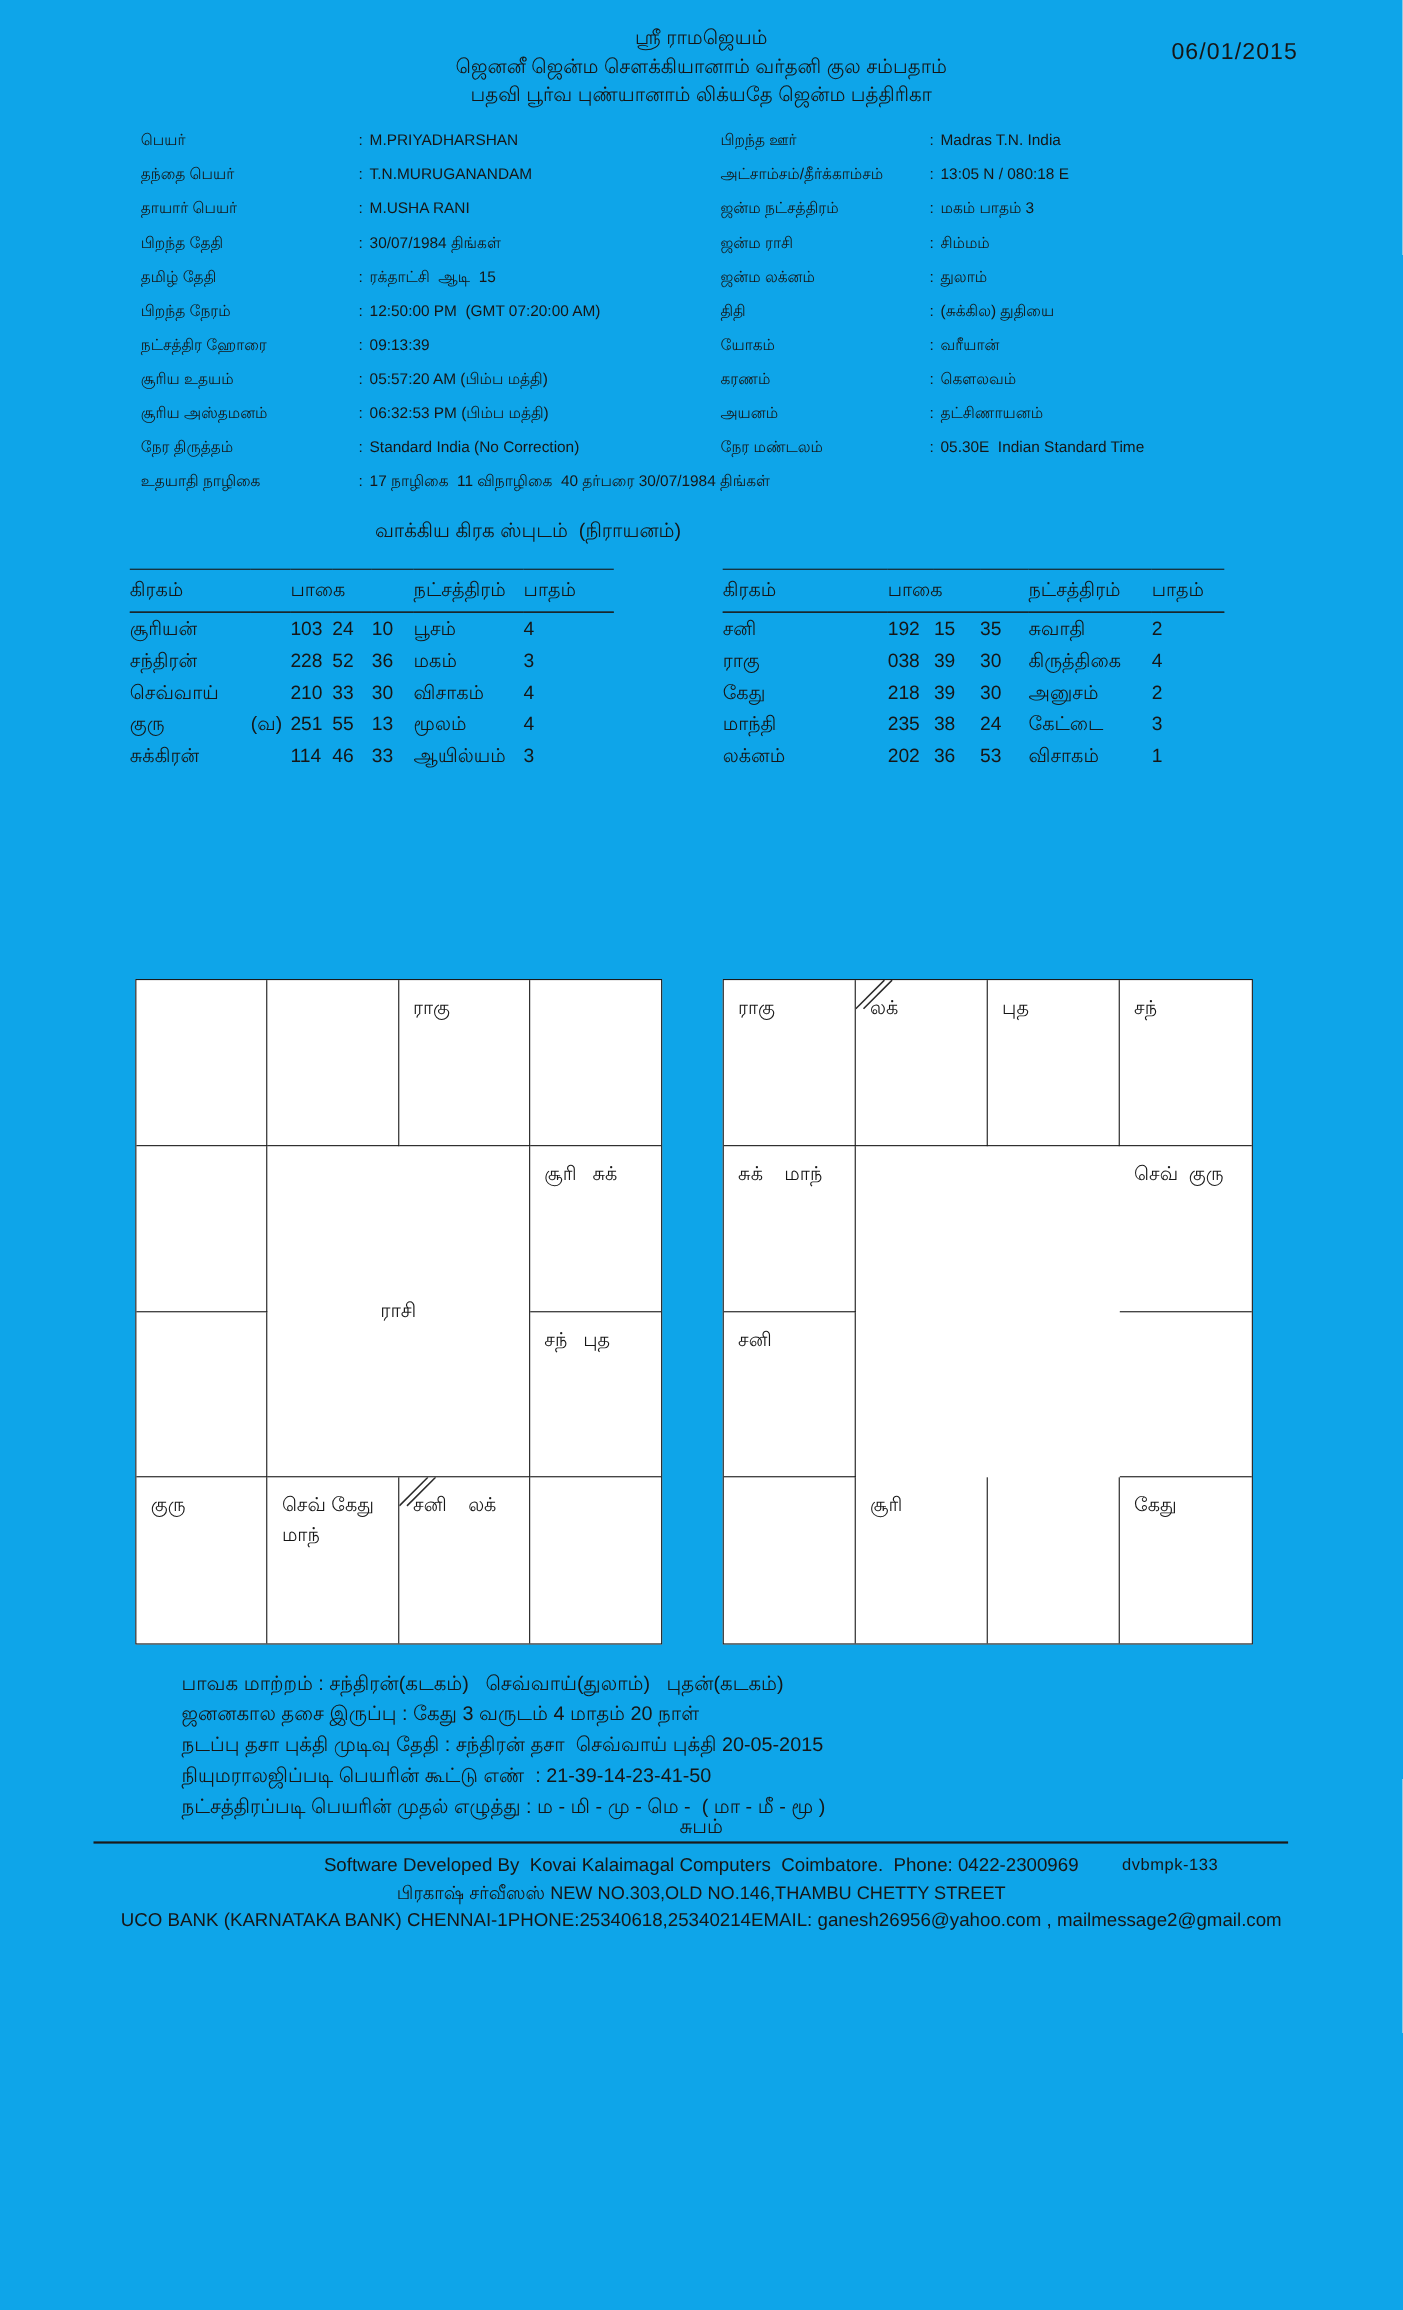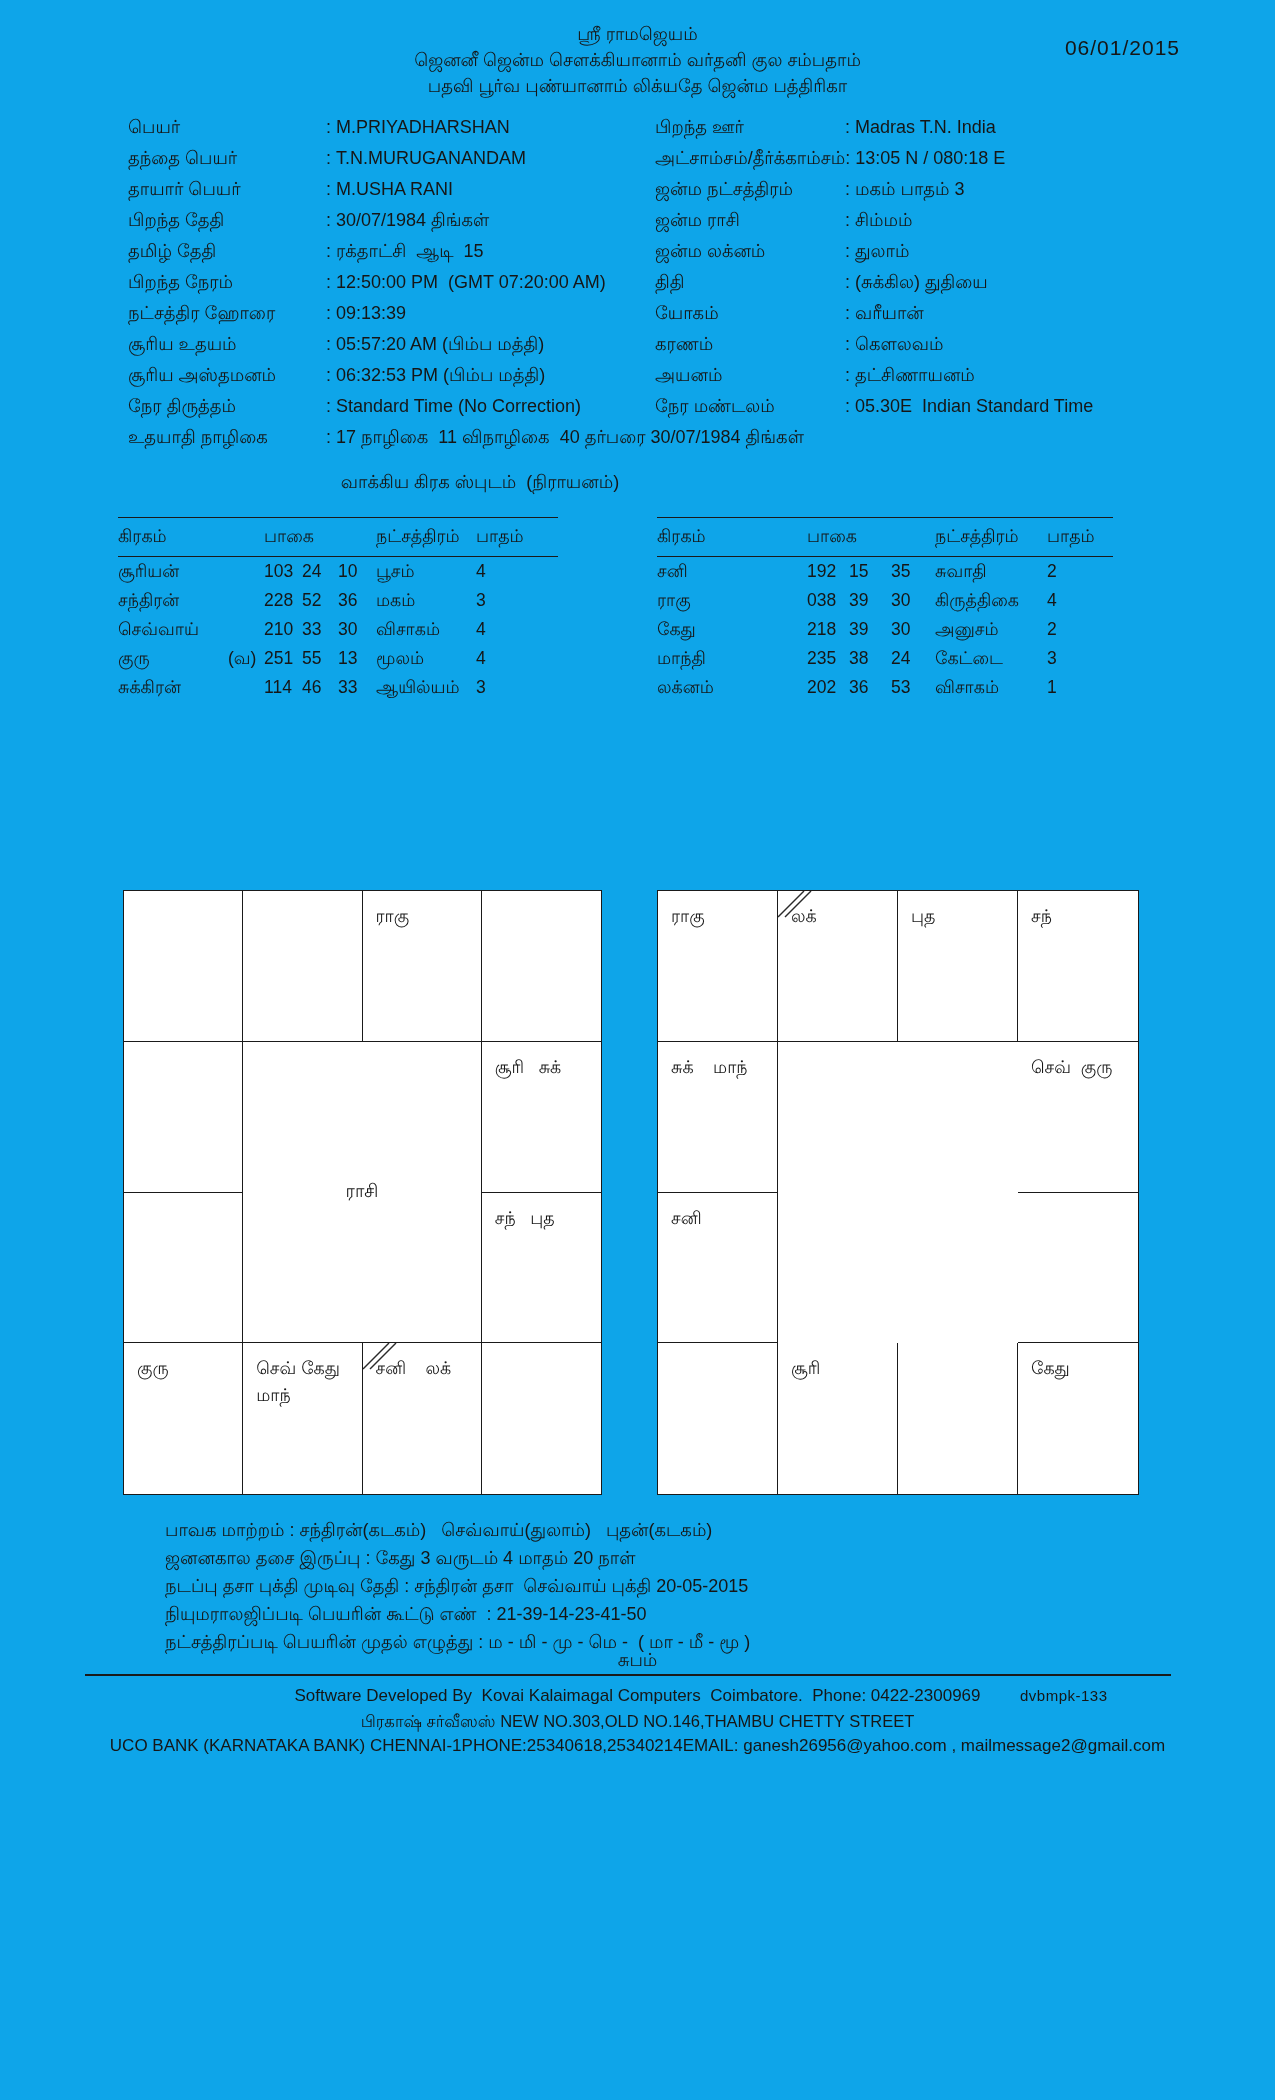--- a/index.html
+++ b/index.html
@@ -11,21 +11,21 @@
   
   .hdr-line{position:absolute;left:0;width:1275px;text-align:center;font-size:18px;white-space:pre;}
   .hdr1{top:24px;}
   .hdr2{top:50px;}
   .hdr3{top:76px;}
   .hdr-date{position:absolute;top:36px;right:95px;font-size:21px;letter-spacing:1px;}
   
   .details{position:absolute;top:112px;}
   .details-left{left:128px;width:520px;}
   .details-right{left:655px;width:560px;}
-  .drow{display:flex;height:31px;line-height:31px;font-size:18px;}
+  .drow{display:flex;height:31px;line-height:31px;font-size:14px;}
   .dlabel{flex:0 0 198px;white-space:pre;}
   .details-right .dlabel{flex:0 0 190px;}
   .dcolon{flex:0 0 10px;}
   .dvalue{white-space:pre;}
   
   .ptitle{position:absolute;top:472px;left:0;width:960px;text-align:center;font-size:18px;white-space:pre;}
   table.ptab{position:absolute;border-collapse:collapse;table-layout:fixed;font-size:17.5px;}
   table.ptab td,table.ptab th{padding:0;font-weight:normal;text-align:left;white-space:pre;height:29px;vertical-align:middle;}
   table.ptab thead th{height:38px;border-bottom:1.5px solid #1a1a1a;}
   table.ptab{border-top:1.5px solid #1a1a1a;}
@@ -108,21 +108,21 @@
         <span class="dvalue">05:57:20 AM (பிம்ப மத்தி)</span>
     </div>
     <div class="drow">
       <span class="dlabel">சூரிய அஸ்தமனம்</span>
         <span class="dcolon">:</span>
         <span class="dvalue">06:32:53 PM (பிம்ப மத்தி)</span>
     </div>
     <div class="drow">
       <span class="dlabel">நேர திருத்தம்</span>
         <span class="dcolon">:</span>
-        <span class="dvalue">Standard Time (No Correction)</span>
+        <span class="dvalue">Standard India (No Correction)</span>
     </div>
     <div class="drow">
       <span class="dlabel">உதயாதி நாழிகை</span>
         <span class="dcolon">:</span>
         <span class="dvalue">17 நாழிகை  11 விநாழிகை  40 தர்பரை 30/07/1984 திங்கள்</span>
     </div>
   </div>
 
   <div class="details details-right">
     <div class="drow">

